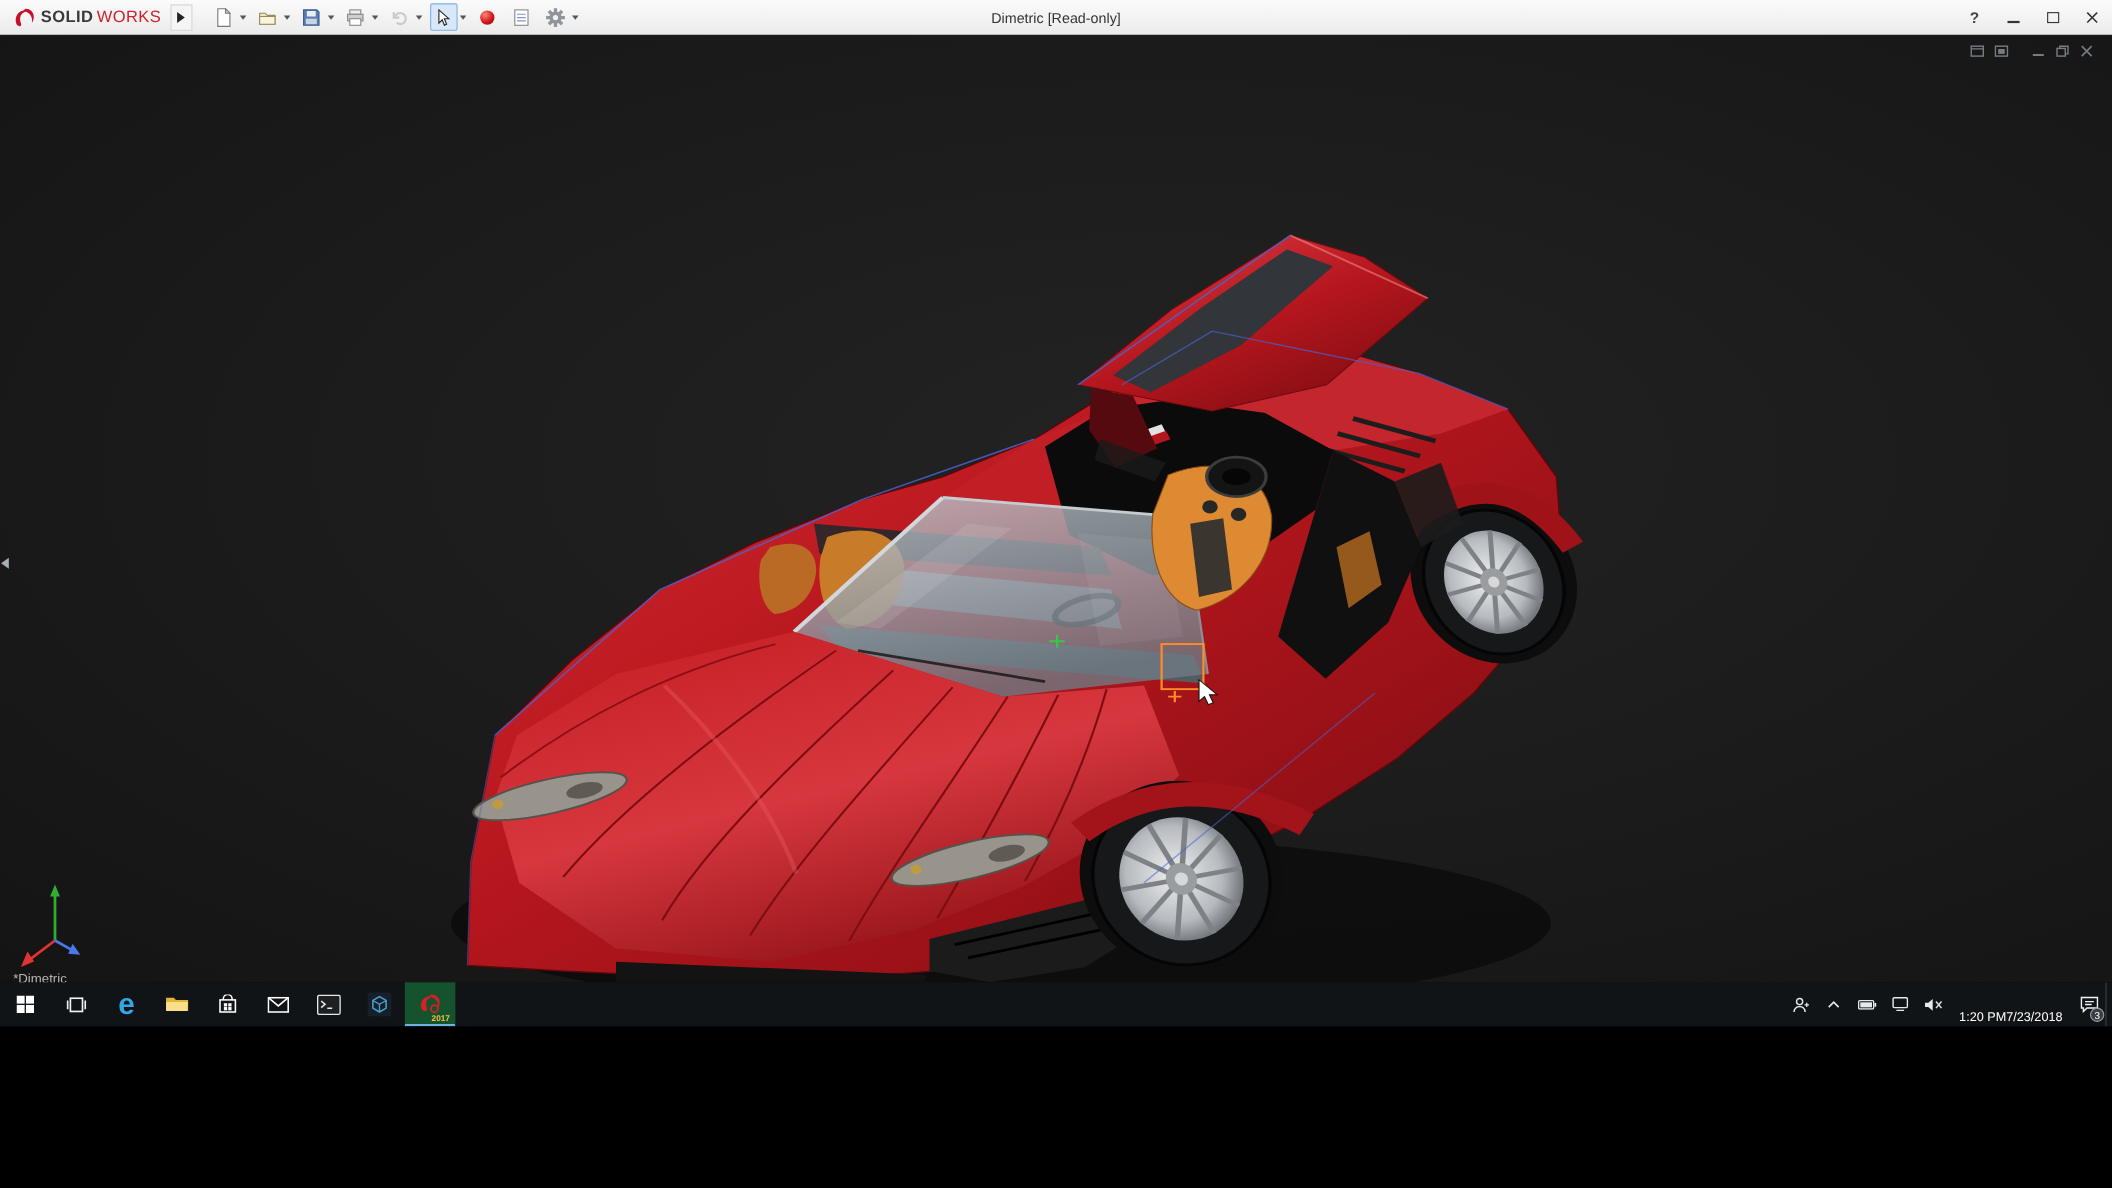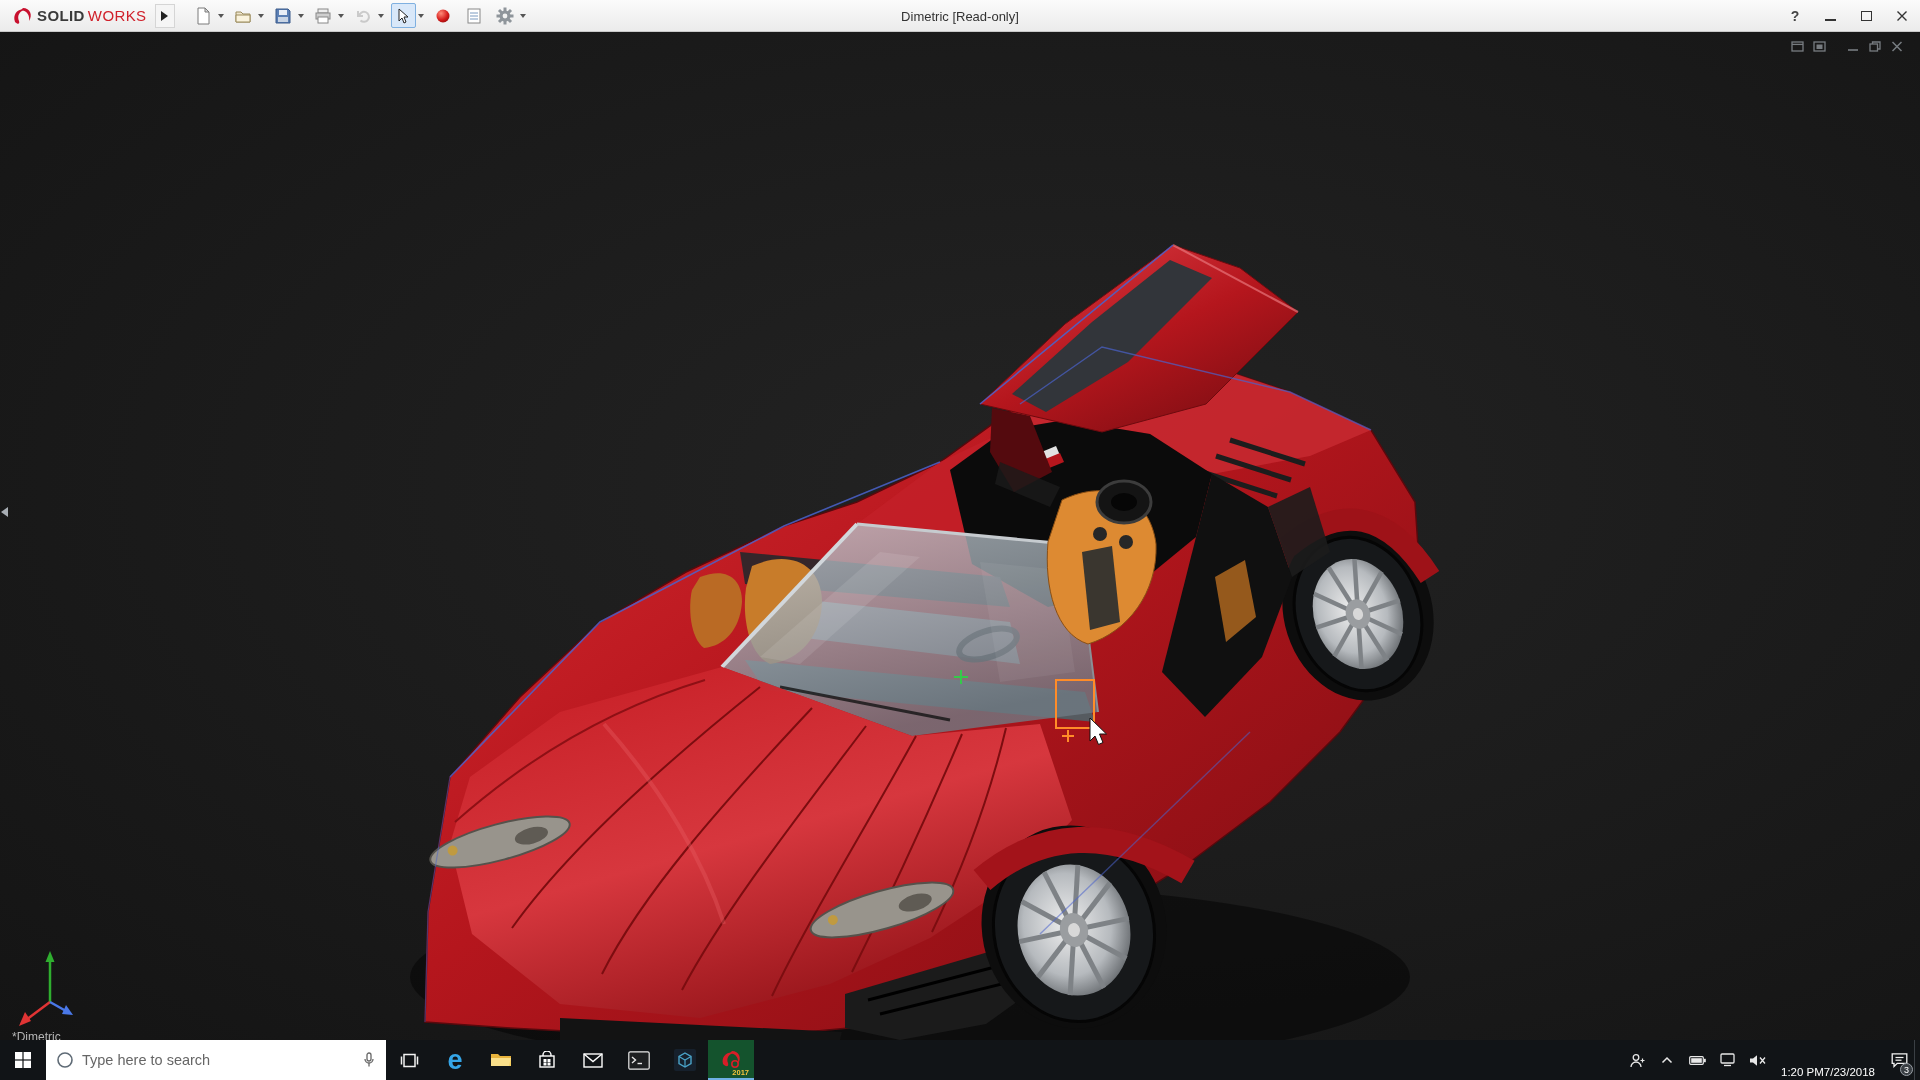--- a/index.html
+++ b/index.html
@@ -1,18 +1,18 @@
 <!DOCTYPE html>
 <html><head>
 <meta charset="utf-8">
 <style>
   * { margin:0; padding:0; box-sizing:border-box; }
   html,body { width:1920px; height:1080px; overflow:hidden; background:#000;
               font-family:"Liberation Sans", sans-serif; }
-  .screen { width:1920px; height:1080px; display:flex; flex-direction:column; }
+  .screen { width:1920px; height:933px; display:flex; flex-direction:column; }
 
   
   .titlebar { flex:0 0 32px; height:32px; background:linear-gradient(#fbfbfb,#ebebeb);
               border-bottom:1px solid #c9c9c9; display:flex; align-items:center; position:relative; }
   .brand { display:flex; align-items:center; gap:3px; padding:0 8px 0 10px; }
   .b-solid { font-weight:bold; font-size:15px; color:#3a3a3a; letter-spacing:.4px; }
   .b-works { font-weight:normal; font-size:15px; color:#d0202a; letter-spacing:.4px; }
   .menu-arrow { width:20px; height:24px; display:flex; align-items:center; justify-content:center;
                 border:1px solid #d5d5d5; background:#f5f5f5; margin-right:16px; cursor:pointer; }
   .menu-arrow::after { content:""; border-left:7px solid #222; border-top:5px solid transparent; border-bottom:5px solid transparent; }
@@ -379,31 +379,20 @@
   <footer class="taskbar">
     <div class="tb">
       <svg width="16" height="16" viewBox="0 0 16 16">
         <rect x="0" y="0" width="7.4" height="7.4" fill="#fff"></rect>
           <rect x="8.6" y="0" width="7.4" height="7.4" fill="#fff"></rect>
         <rect x="0" y="8.6" width="7.4" height="7.4" fill="#fff"></rect>
           <rect x="8.6" y="8.6" width="7.4" height="7.4" fill="#fff"></rect>
       </svg>
     </div>
 
-    <div class="searchbox">
-      <svg width="18" height="18">
-          <circle cx="9" cy="9" r="7" fill="none" stroke="#5f6b76" stroke-width="1.6"></circle>
-        </svg>
-      <input type="text" placeholder="Type here to search" style="">
-      <svg width="14" height="16">
-          <rect x="5" y="1" width="4" height="8" rx="2" fill="none" stroke="#666" stroke-width="1.3"></rect>
-          <path d="M3 7 a4 4 0 0 0 8 0" fill="none" stroke="#666" stroke-width="1.3"></path>
-          <line x1="7" y1="11" x2="7" y2="14.5" stroke="#666" stroke-width="1.3"></line>
-        </svg>
-    </div>
 
     <div class="tb">
       <svg width="19" height="17">
           <rect x="4" y="2.5" width="11" height="12" fill="none" stroke="#f2f2f2" stroke-width="1.5"></rect>
           <path d="M1.5 4.5 v8 M17.5 4.5 v8" stroke="#f2f2f2" stroke-width="1.5"></path>
         </svg>
     </div>
     <div class="tb">
       <span class="edge-e">e</span>
     </div>

